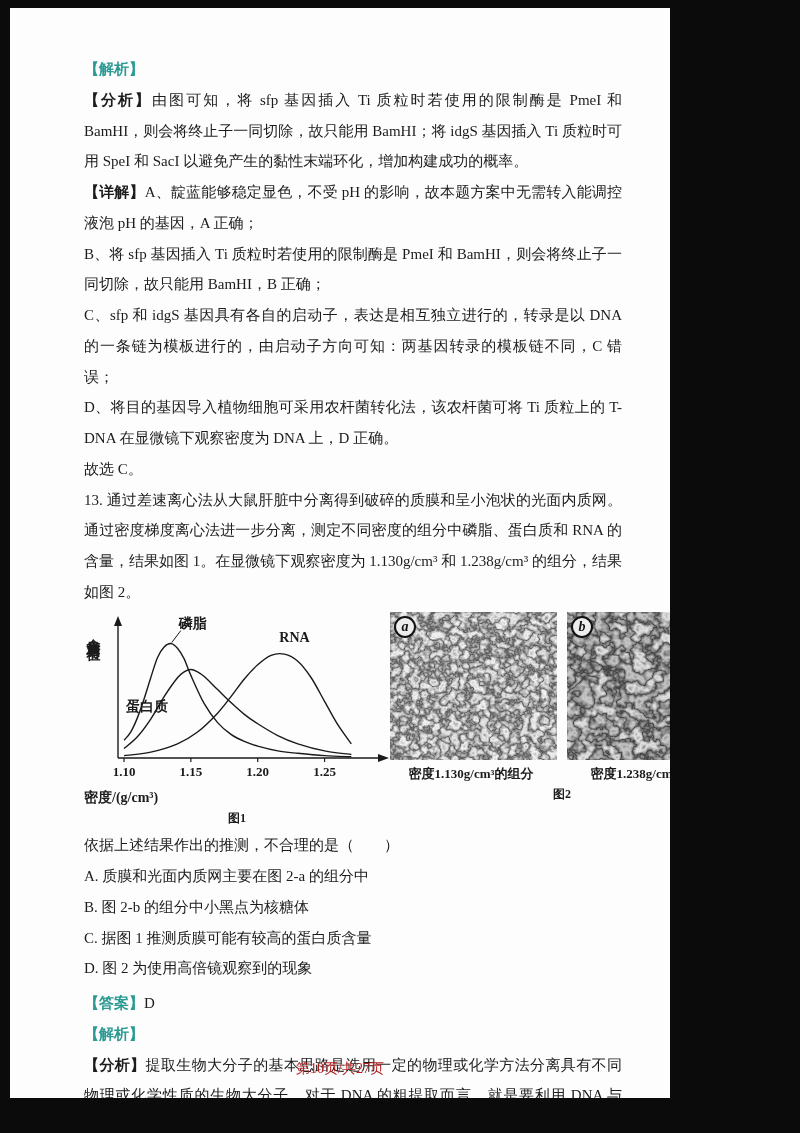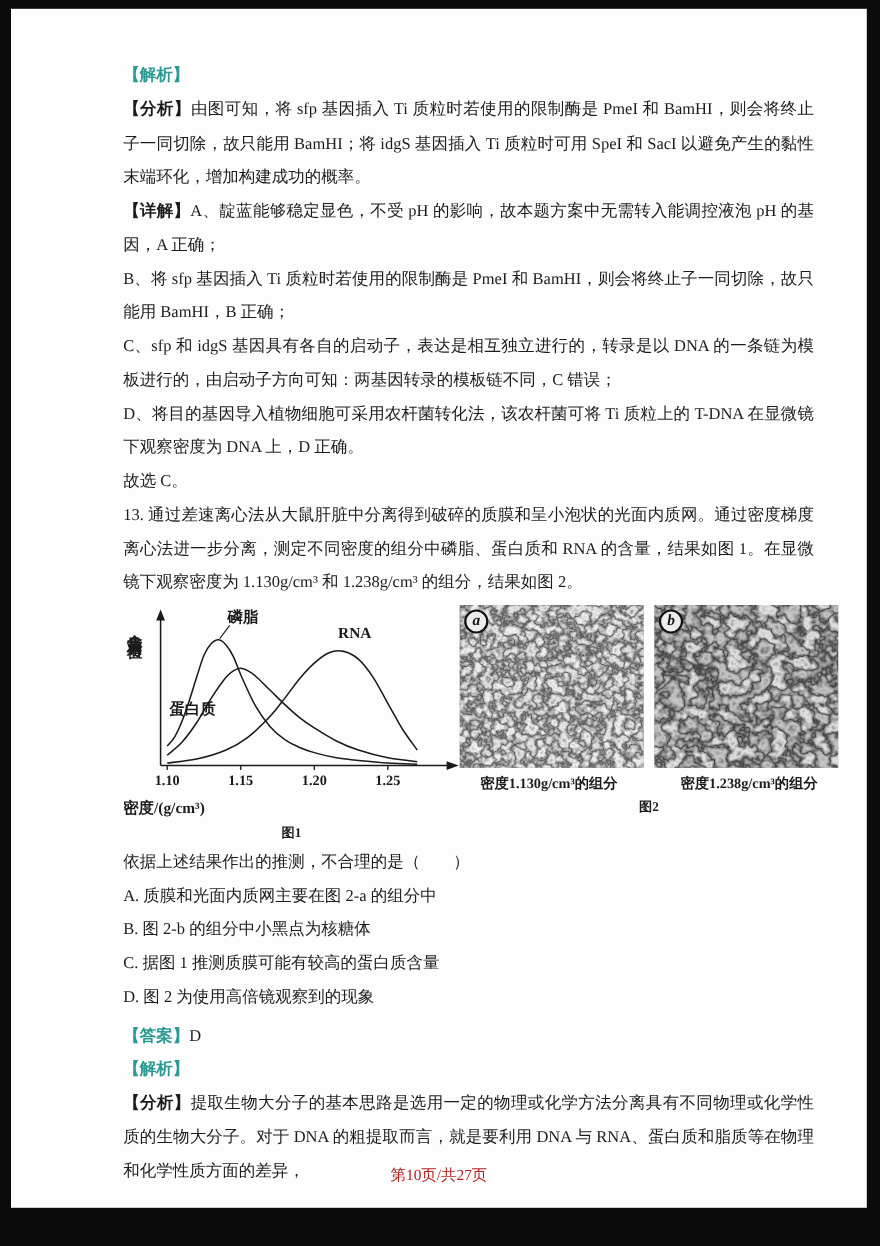--- a/index.html
+++ b/index.html
@@ -4,24 +4,23 @@
 <style>
   * { margin:0; padding:0; box-sizing:border-box; }
   html,body { width:800px; height:1133px; }
   body {
     background:#0b0b0b;
     position:relative;
     font-family:"Liberation Serif","DejaVu Serif",serif;
   }
   .page {
     position:absolute; left:10px; top:8px;
-    width:778px; height:1090px;
+    width:660px; height:1090px;
     background:#fdfdfd; color:#1c1c1c;
     overflow:hidden;
-    padding-left:28px;
   }
   .content {
     padding:46px 48px 0 74px;
     font-size:15px;
     line-height:2.05;
     text-align:justify;
   }
   .para { margin:0; }
   .tag-teal { color:#2a9a93; }
   .tag-bold { font-weight:700; }

